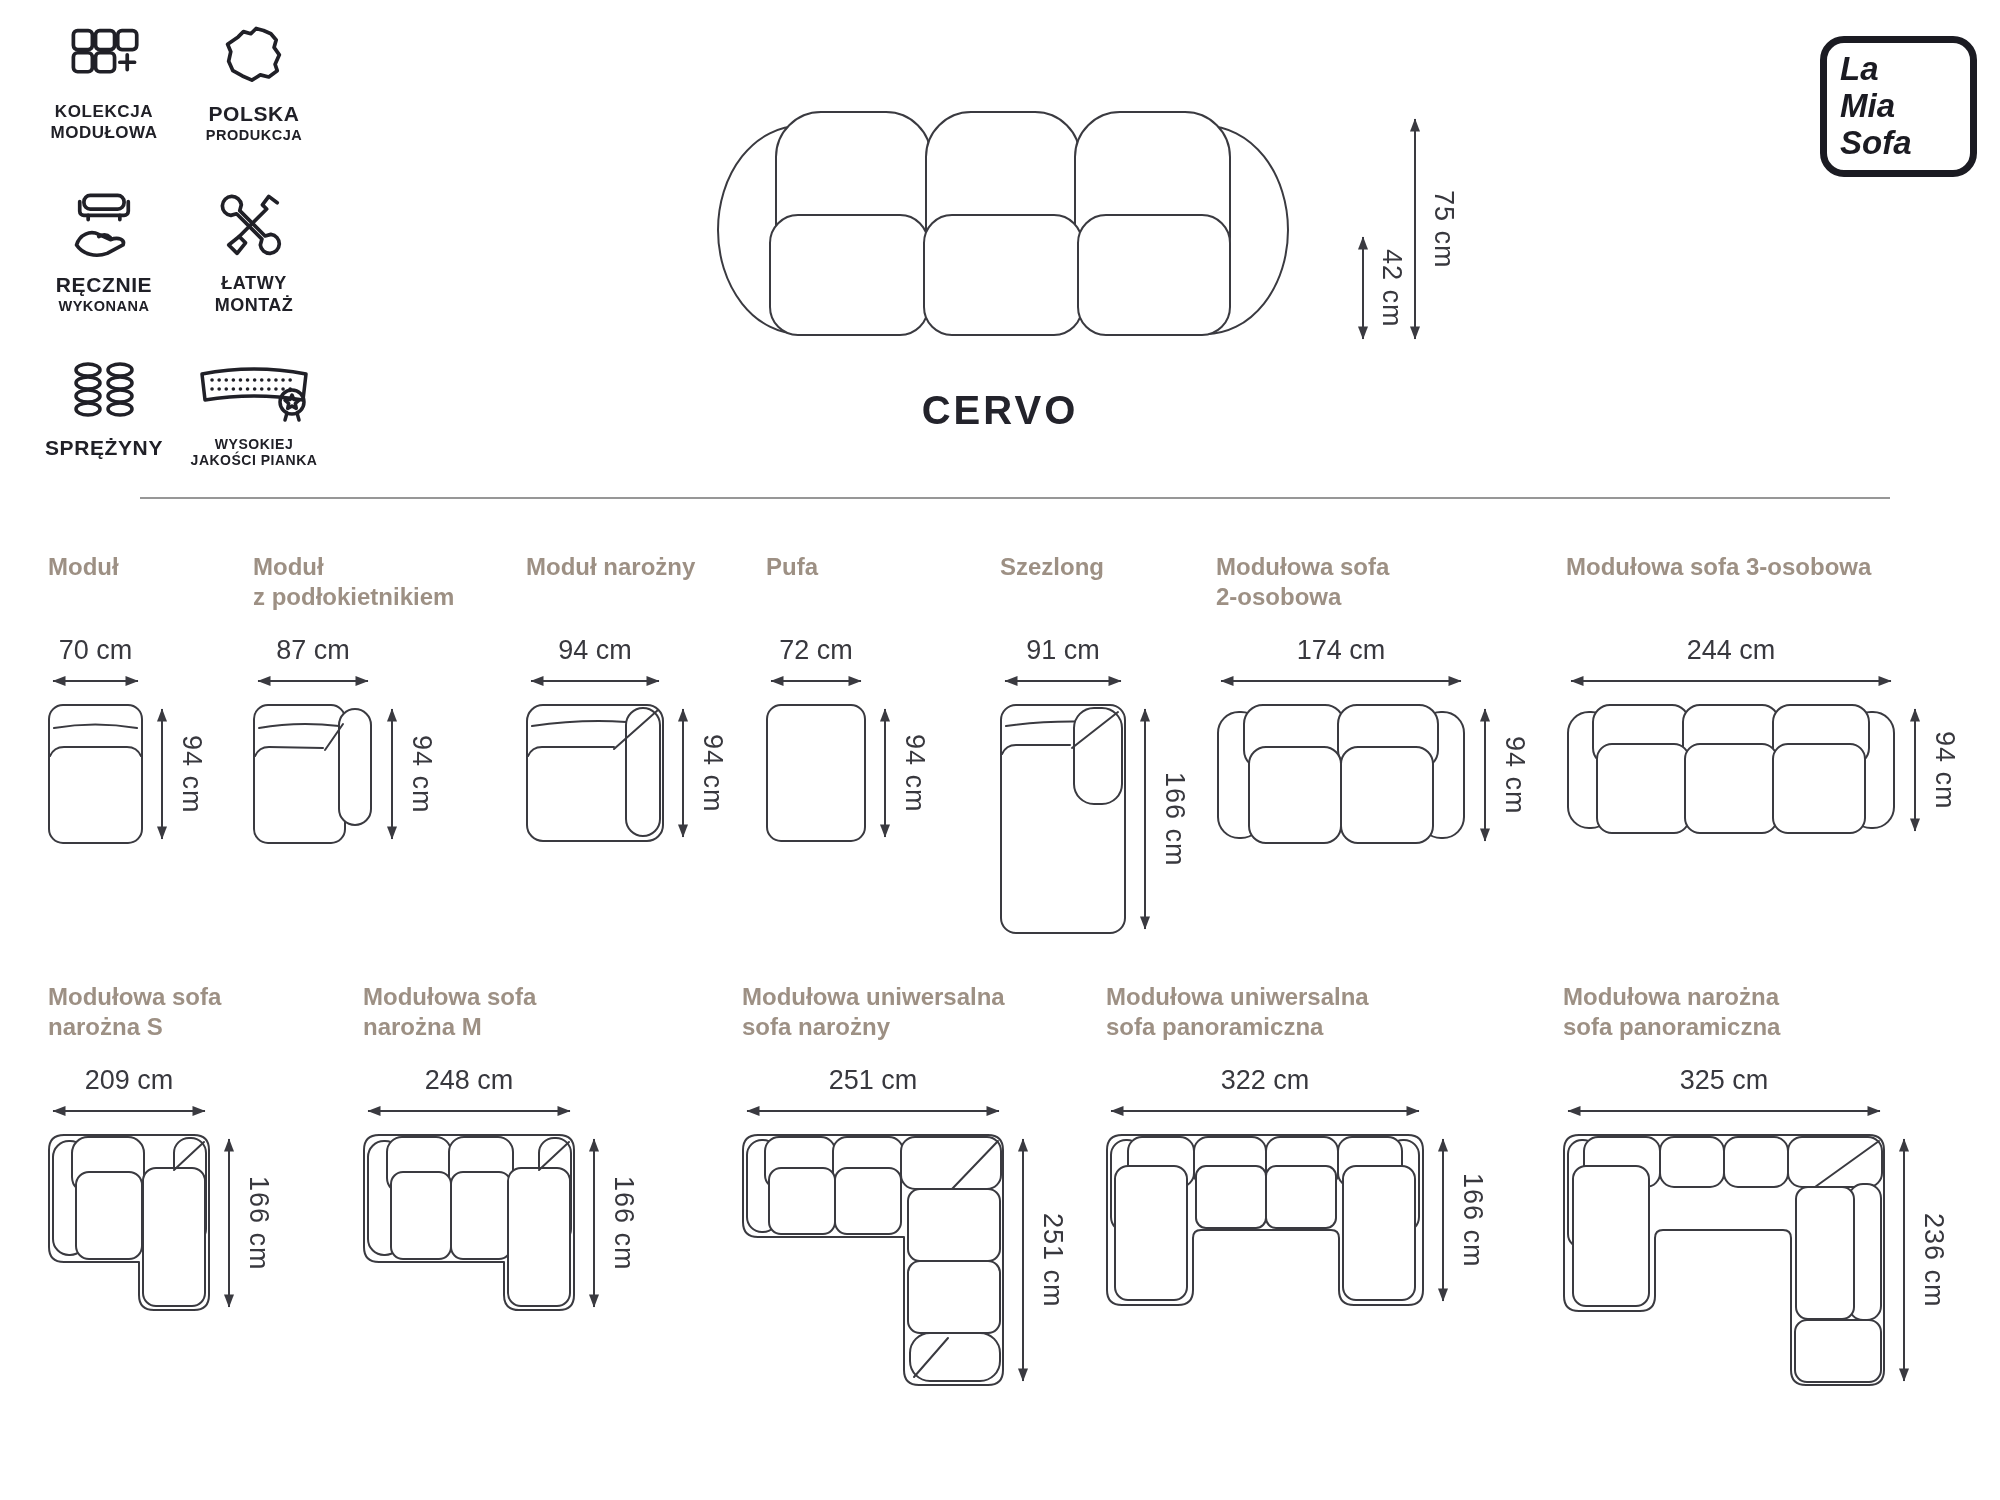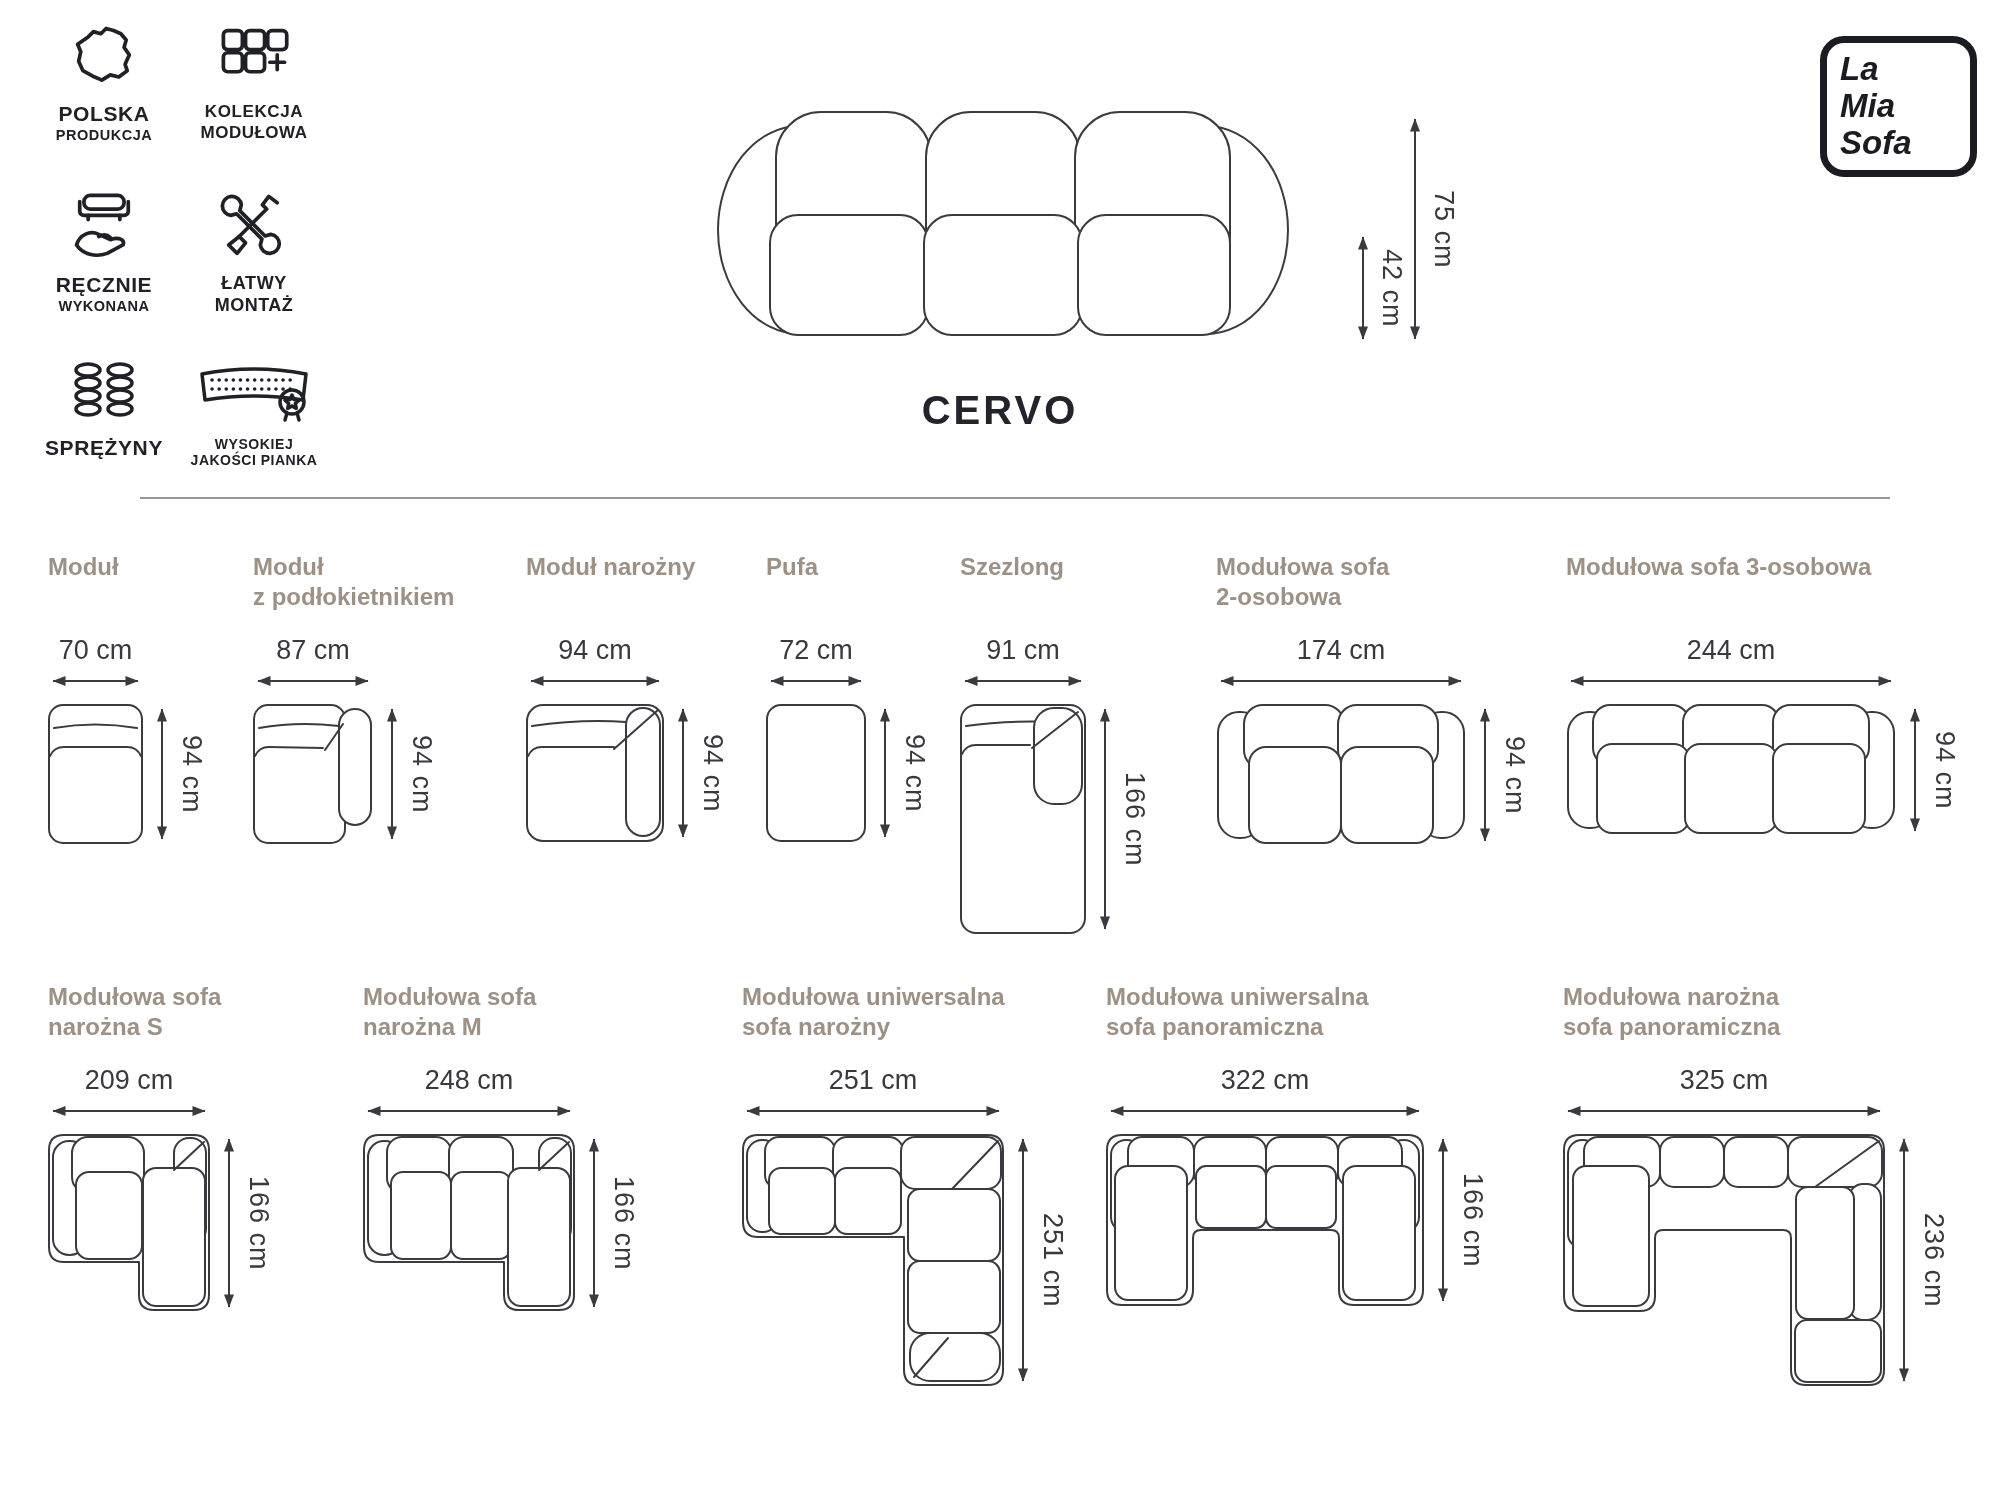--- a/index.html
+++ b/index.html
@@ -50,40 +50,40 @@
 
   <svg width="0" height="0" style="position:absolute" aria-hidden="true">
     <defs>
       <marker id="arr" viewBox="0 0 14 11" markerWidth="14" markerHeight="11" refX="13" refY="5.5" orient="auto-start-reverse" markerUnits="userSpaceOnUse">
         <path d="M0.5,0.5 L13.5,5.5 L0.5,10.5 Z" fill="#3a3a40"></path>
       </marker>
     </defs>
   </svg>
 
   <div id="badge-grid">
-
-    <div class="badge">
-      <svg class="bicon" width="76" height="72" viewBox="0 0 72 66">
-        <path d="M21,13 L26,8 L33,10 L38,5 L45,7 L52,10 L57,16 L55,23 L60,30 L56,39 L58,45 L50,51 L42,49 L34,54 L25,50 L16,45 L12,36 L14,27 L11,20 Z"></path>
-      </svg>
-      <span class="l1">POLSKA</span>
-      <span class="l2">PRODUKCJA</span>
-    </div>
 
     <div class="badge eq17">
       <svg class="bicon" width="76" height="72" viewBox="0 0 72 66">
         <rect x="7" y="7" width="18" height="18" rx="4"></rect>
         <rect x="28" y="7" width="18" height="18" rx="4"></rect>
         <rect x="49" y="7" width="18" height="18" rx="4"></rect>
         <rect x="7" y="28" width="18" height="18" rx="4"></rect>
         <rect x="28" y="28" width="18" height="18" rx="4"></rect>
         <path d="M58,30 v14 M51,37 h14"></path>
       </svg>
       <span class="l1">KOLEKCJA</span>
       <span class="l2">MODUŁOWA</span>
+    </div>
+
+    <div class="badge">
+      <svg class="bicon" width="76" height="72" viewBox="0 0 72 66">
+        <path d="M21,13 L26,8 L33,10 L38,5 L45,7 L52,10 L57,16 L55,23 L60,30 L56,39 L58,45 L50,51 L42,49 L34,54 L25,50 L16,45 L12,36 L14,27 L11,20 Z"></path>
+      </svg>
+      <span class="l1">POLSKA</span>
+      <span class="l2">PRODUKCJA</span>
     </div>
 
     <div class="badge">
       <svg class="bicon" width="76" height="76" viewBox="0 0 72 70">
         <rect x="17" y="5" width="38" height="13" rx="6"></rect>
         <path d="M13,11 v9 a4,4 0 0 0 4,4 h38 a4,4 0 0 0 4,-4 v-9"></path>
         <path d="M21,24 v4 M51,24 v4"></path>
         <path d="M10,52 c3,-10 13,-14 21,-10 l11,5 c8,-3 14,0 12,5 l-15,8 c-11,4 -23,1 -29,-8 z"></path>
         <path d="M31,44 c4,-2 8,-2 11,1"></path>
       </svg>
@@ -263,21 +263,21 @@
       </div>
       <div class="fig-side">
         <svg class="varrow" width="14" height="138">
           <line x1="7" y1="5" x2="7" y2="133" marker-start="url(#arr)" marker-end="url(#arr)"></line>
           </svg>
         <span class="vlabel">94 cm</span>
       </div>
     </div>
   </div>
 
-  <div class="card" style="left:960px;top:552px">
+  <div class="card" style="left:1000px;top:552px">
     <div class="card-title">
       <span>Szezlong</span>
         <span></span>
     </div>
     <div class="fig-row">
       <div class="fig-col">
         <div class="dim-label">91 cm</div>
         <svg class="harrow" width="126" height="14">
           <line x1="5" y1="7" x2="121" y2="7" marker-start="url(#arr)" marker-end="url(#arr)"></line>
           </svg>

